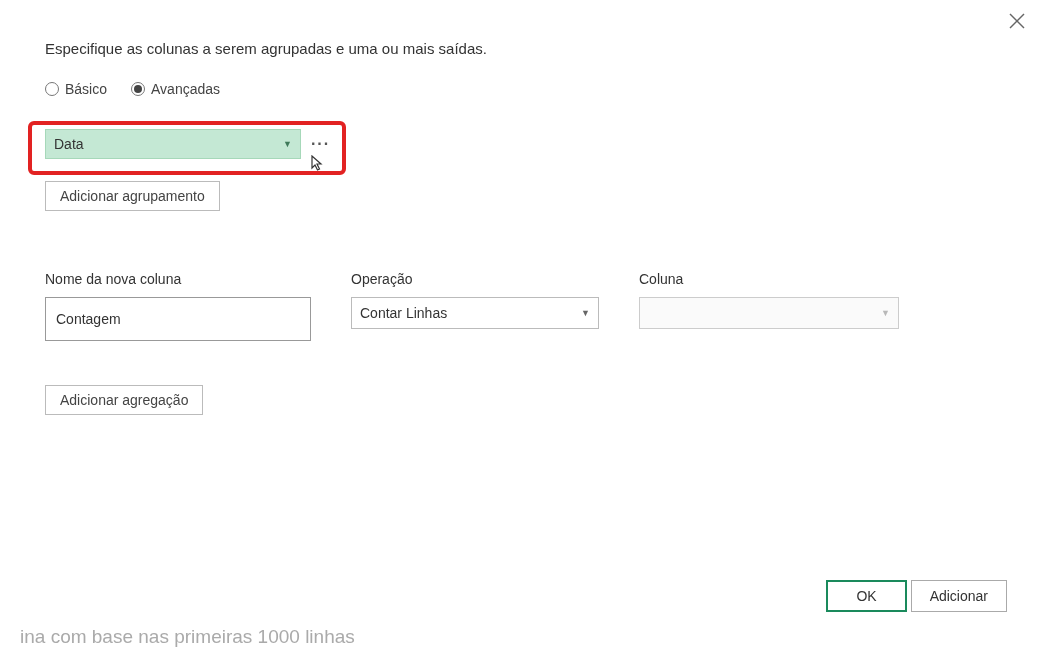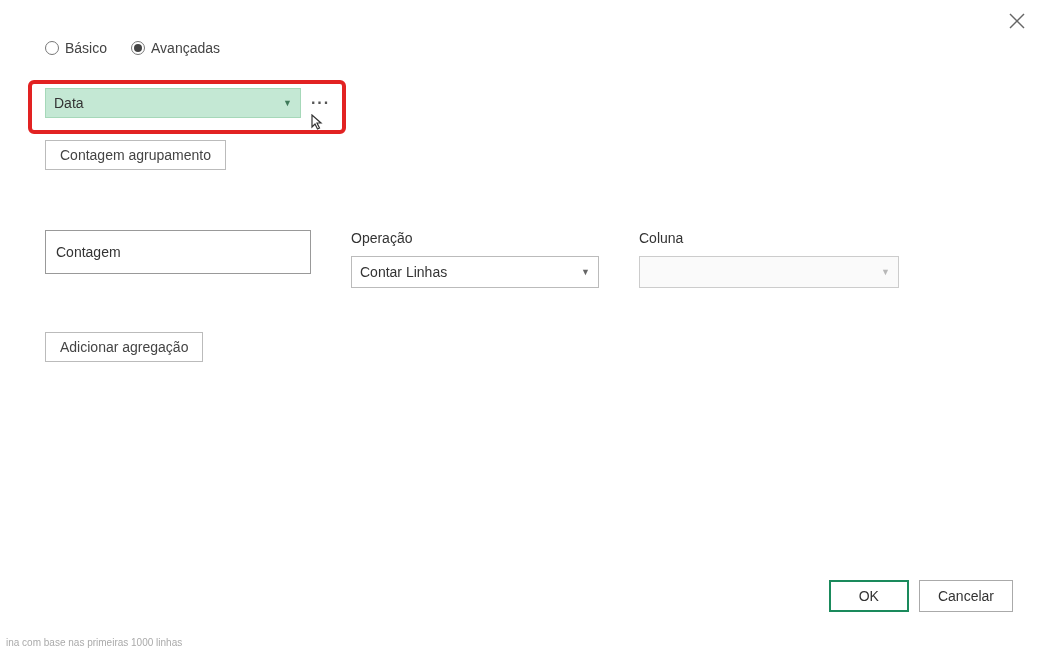--- a/index.html
+++ b/index.html
@@ -175,59 +175,60 @@
     .agg-col .select-field {
       margin-left: 0;
       width: 248px;
     }
     .col3 .select-field {
       width: 260px;
     }
     .footer {
       position: absolute;
       bottom: 36px;
-      right: 37px;
-      display: flex;
-      gap: 10px;
+      right: 43px;
+      display: flex;
+      gap: 4px;
     }
     .btn-ok {
       border: 2px solid #1a8a5c;
       background: #fff;
       color: #333;
       padding: 6px 28px;
       font-size: 14px;
       cursor: pointer;
     }
     .btn-cancel {
       border: 1px solid #aaa;
       background: #fff;
       color: #333;
       padding: 6px 18px;
       font-size: 14px;
       cursor: pointer;
     }
     .bottom-truncated {
       position: absolute;
       bottom: 0;
-      left: 6px;
-      font-size: 10px;
+      left: 20px;
+      font-size: 19px;
       color: #aaa;
     }
   </style>
 </head>
 <body>
 
 <div class="close-btn">
   <svg viewBox="0 0 18 18">
     <line x1="2" y1="2" x2="16" y2="16" stroke="#666" stroke-width="1.5"></line>
     <line x1="16" y1="2" x2="2" y2="16" stroke="#666" stroke-width="1.5"></line>
   </svg>
 </div>
 
 <div class="dialog">
+  <p class="subtitle">Especifique as colunas a serem agrupadas e uma ou mais saídas.</p>
 
   <div class="radio-group">
     <div class="radio-option">
       <span class="radio-circle"></span>
       <span>Básico</span>
     </div>
     <div class="radio-option">
       <span class="radio-circle checked"></span>
       <span>Avançadas</span>
     </div>
@@ -239,25 +240,26 @@
         <span>Data</span>
         <span class="dropdown-arrow">▼</span>
       </div>
       <span class="ellipsis">···</span>
     </div>
     <svg class="cursor-icon" viewBox="0 0 14 18">
       <path d="M1 1 L1 13 L4 10 L6.5 15 L8.5 14 L6 9 L10 9 Z" fill="none" stroke="#333" stroke-width="1.2"></path>
     </svg>
   </div>
 
-  <button class="add-button">Contagem agrupamento</button>
+  <button class="add-button">Adicionar agrupamento</button>
 
   <div class="agg-section">
     <div class="agg-row">
       <div class="agg-col">
+        <span class="field-label">Nome da nova coluna</span>
         <input class="text-input" type="text" value="Contagem" style="">
       </div>
       <div class="agg-col">
         <span class="field-label">Operação</span>
         <div class="select-field plain">
           <span>Contar Linhas</span>
           <span class="dropdown-arrow gray">▼</span>
         </div>
       </div>
       <div class="agg-col col3">
@@ -269,16 +271,16 @@
       </div>
     </div>
     <div style="margin-top:44px;">
       <button class="add-button">Adicionar agregação</button>
     </div>
   </div>
 </div>
 
 <div class="footer">
   <button class="btn-ok">OK</button>
-  <button class="btn-cancel">Cancelar</button>
+  <button class="btn-cancel">Adicionar</button>
 </div>
 
 <div class="bottom-truncated">ina com base nas primeiras 1000 linhas</div>
 
 </body></html>

